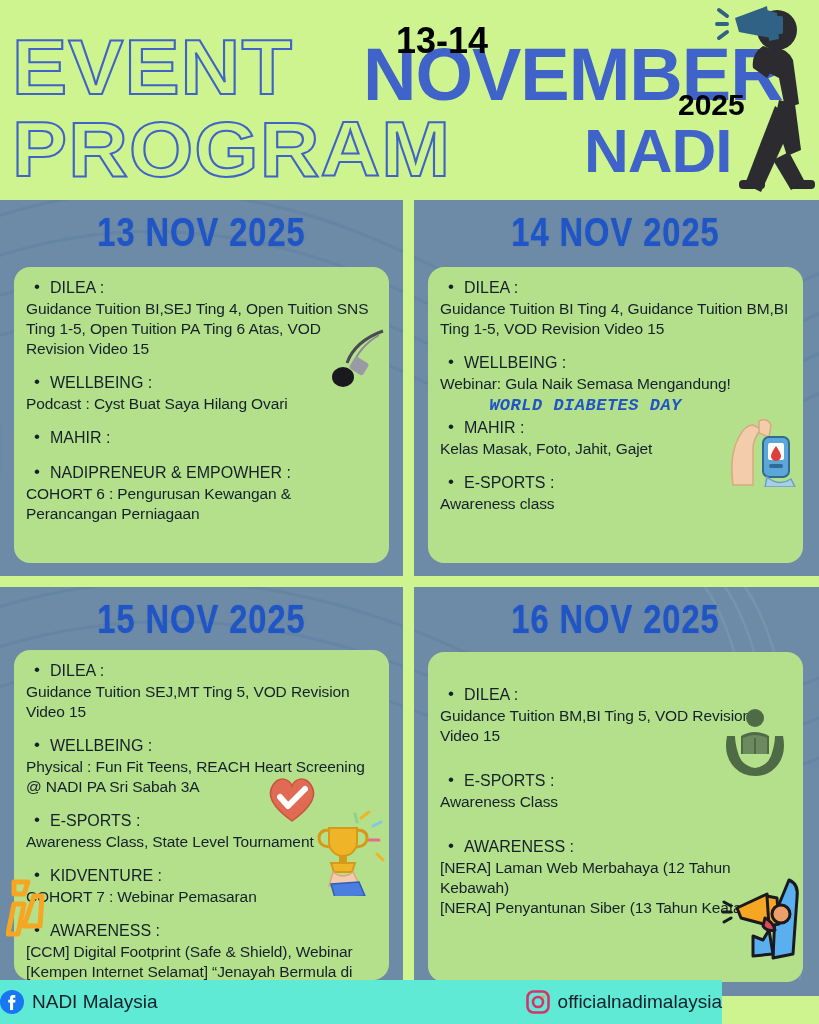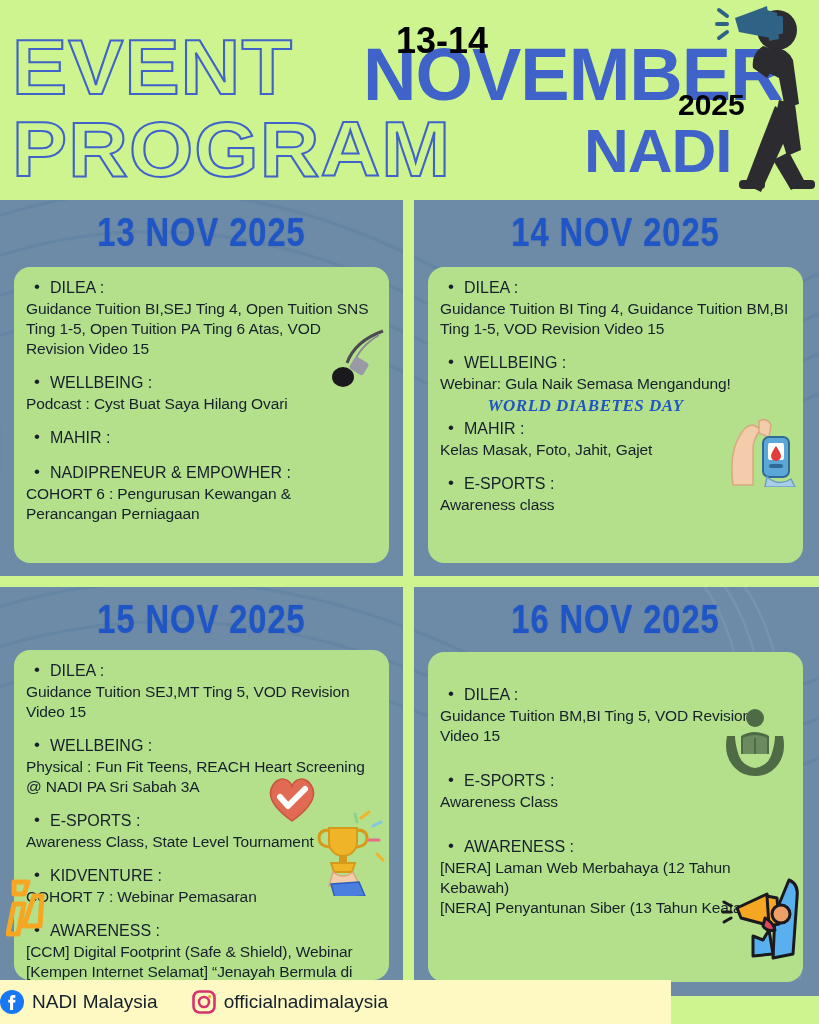--- a/index.html
+++ b/index.html
@@ -120,42 +120,42 @@
   }
   .sec-body {
     font-family: "Liberation Sans", sans-serif;
     font-size: 15.5px; color: #15202b; line-height: 20px;
     letter-spacing: -0.1px;
   }
   .gap { height: 11px; }
 
   .wdd {
     text-align: center;
-    font-family: Liberation Serif, serif;
+    font-family: Liberation Mono, monospace;
     font-weight: 700; font-style: italic;
     font-size: 17px; color: #1f55c4;
     letter-spacing: 0.5px;
     margin: 2px 60px 2px 0;
   }
 
   
   .ill { position: absolute; pointer-events: none; }
   #ill-mic      { right: 2px;  top: 62px;  width: 62px;  height: 62px; }
   #ill-glucose  { right: 4px;  top: 148px; width: 76px;  height: 72px; }
   #ill-heart    { right: 70px; top: 122px; width: 54px;  height: 52px; }
   #ill-trophy   { right: 4px;  top: 160px; width: 74px;  height: 86px; }
   #ill-hands    { right: 12px; top: 52px;  width: 72px;  height: 72px; }
   #ill-shout    { right: -4px; top: 218px; width: 92px;  height: 96px; }
   #ill-easel    { position: absolute; left: 6px; bottom: 40px; width: 64px; height: 62px; z-index: 5; }
 
   
   #footer {
-    position: absolute; left: 0; top: 980px; width: 671px; height: 44px;
-    background: #fef9c3;
-    display: flex; align-items: center; justify-content: flex-start; gap: 34px;
+    position: absolute; left: 0; top: 980px; width: 722px; height: 44px;
+    background: #5eead4;
+    display: flex; align-items: center; justify-content: space-between; gap: 34px;
     z-index: 6;
   }
   .social { display: flex; align-items: center; gap: 8px; }
   .social span {
     font-family: "Liberation Sans", sans-serif;
     font-size: 19px; color: #15202b;
   }
 </style>
 </head>
 <body>

